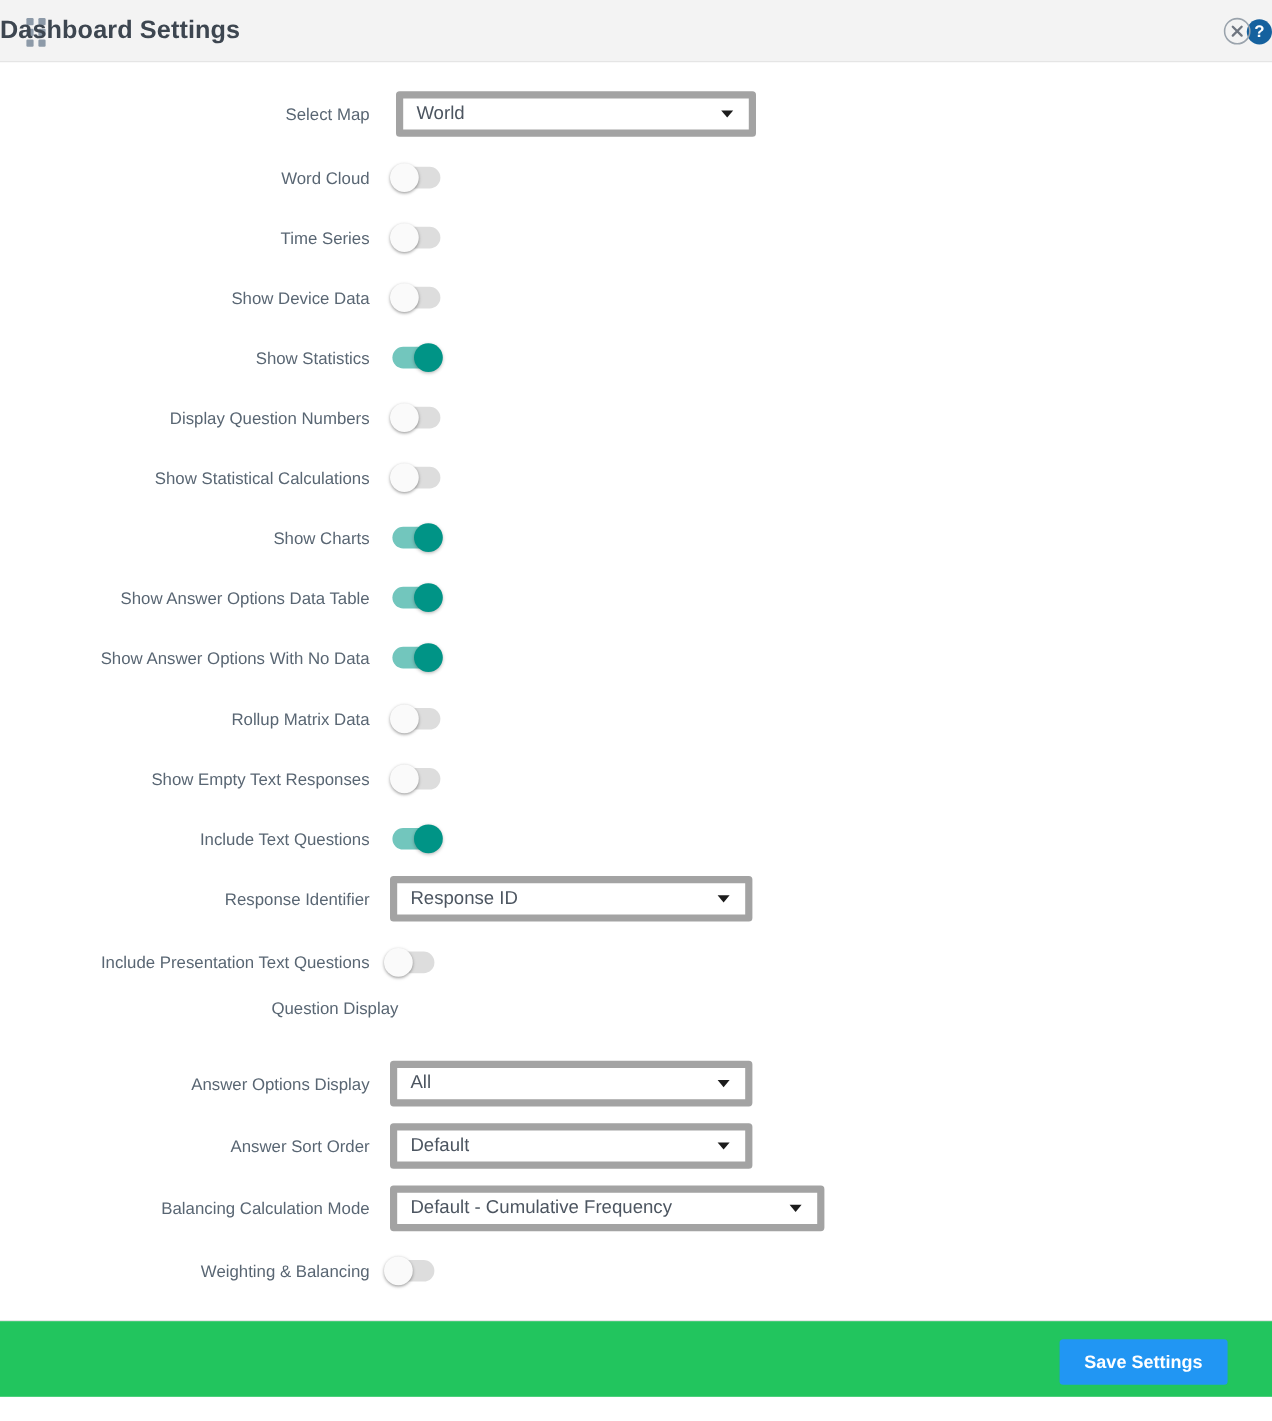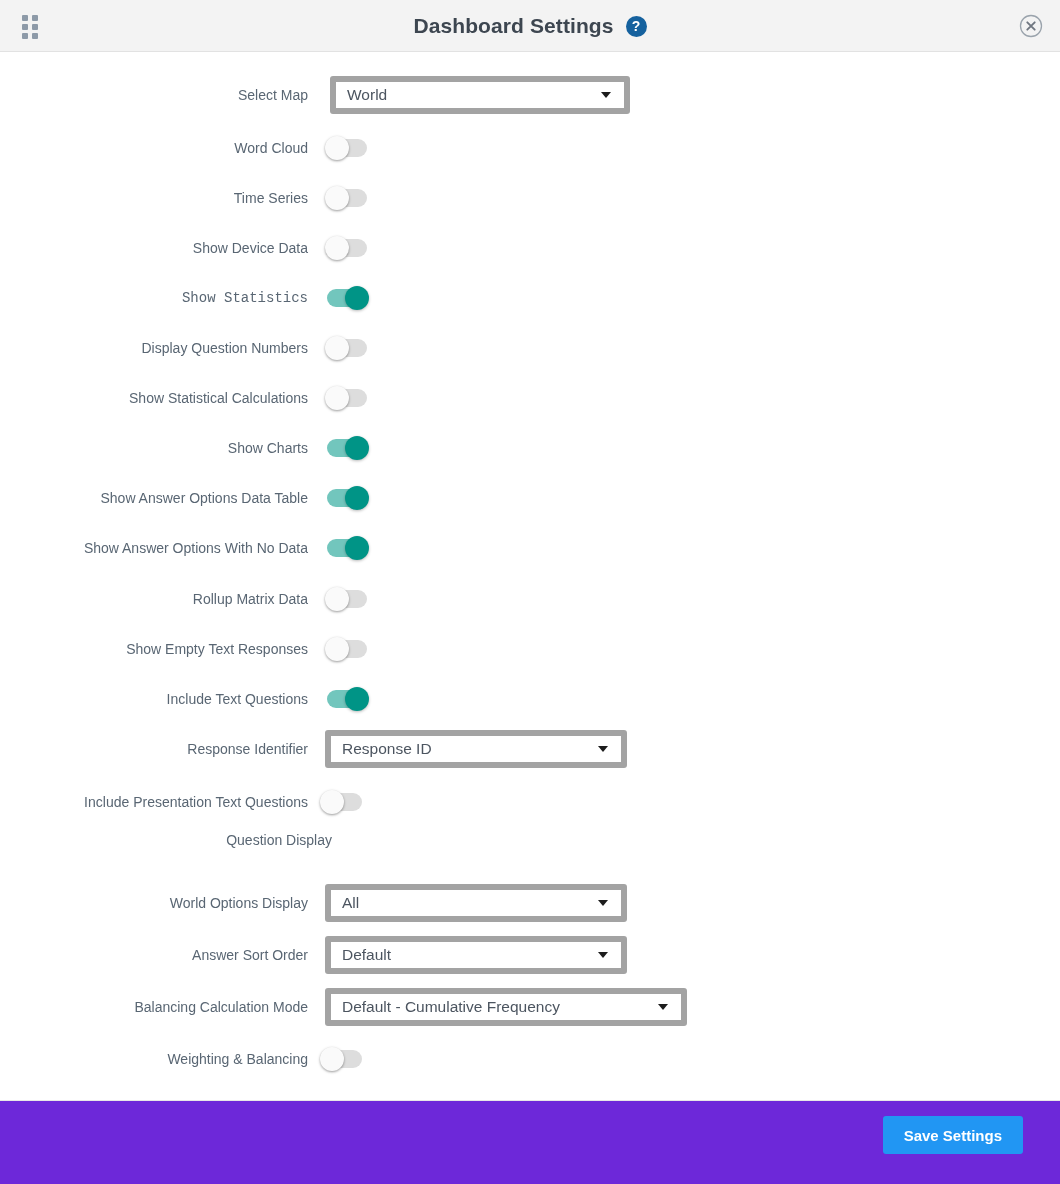--- a/index.html
+++ b/index.html
@@ -36,21 +36,21 @@
     width: 6px; height: 6px;
     background: #8d9aa8;
     border-radius: 1px;
   }
   .header-title-wrap {
     position: absolute;
     left: 0; top: 0;
     width: 1060px; height: 52px;
     display: flex;
     align-items: center;
-    justify-content: center;
+    justify-content: space-between;
     gap: 12px;
   }
   .header-title {
     font-size: 21px;
     font-weight: bold;
     color: #3d4650;
     letter-spacing: 0.1px;
     white-space: nowrap;
   }
   .help-icon {
@@ -151,22 +151,22 @@
   .toggle.on .knob {
     left: 18px;
     background: #009486;
     box-shadow: 0 1px 3px rgba(0,0,0,0.28);
   }
 
   
   .modal-footer {
     position: absolute;
     left: 0; top: 1100px;
-    width: 1060px; height: 84px;
-    background: #6d28d9;
+    width: 1060px; height: 64px;
+    background: #22c55e;
     border-top: 1px solid #e7e7e7;
   }
   .save-btn {
     position: absolute;
     right: 37px; top: 15px;
     height: 38px;
     padding: 0 21px;
     background: #2196f3;
     border: none;
     border-radius: 3px;
@@ -232,21 +232,21 @@
     </div>
     <div class="row" style="top: 184px;">
       <div class="row-label">Show Device Data</div>
       <div style="position: relative; flex: 1 1 auto; height: 24px;">
         <div class="toggle" style="position: absolute; left: 19px; top: 3px;">
           <span class="track"></span>
           <span class="knob"></span>
         </div>
       </div>
     </div>
-    <div class="row" style="top: 234px; font-family: Liberation Mono, monospace;">
+    <div class="row" style="top: 234px;">
       <div class="row-label">Show Statistics</div>
       <div style="position: relative; flex: 1 1 auto; height: 24px;">
         <div class="toggle on" style="position: absolute; left: 19px; top: 3px;">
           <span class="track"></span>
           <span class="knob"></span>
         </div>
       </div>
     </div>
     <div class="row" style="top: 284px;">
       <div class="row-label">Display Question Numbers</div>
@@ -335,21 +335,21 @@
         <div class="toggle" style="position: absolute; left: 14px; top: 3px;">
           <span class="track"></span>
           <span class="knob"></span>
         </div>
       </div>
     </div>
     <div class="row" style="top: 780px; padding-left: 24px;">
       <div class="row-label">Question Display</div>
     </div>
     <div class="row" style="top: 832px;">
-      <div class="row-label">World Options Display</div>
+      <div class="row-label">Answer Options Display</div>
       <div style="position: relative; flex: 1 1 auto; height: 38px;">
         <div class="select-ctl" style="position: absolute; left: 17px; top: 0px; width: 302px;">
           <div class="sel-value">All</div>
           <span class="chevron-down"></span>
         </div>
       </div>
     </div>
     <div class="row" style="top: 884px;">
       <div class="row-label">Answer Sort Order</div>
       <div style="position: relative; flex: 1 1 auto; height: 38px;">

